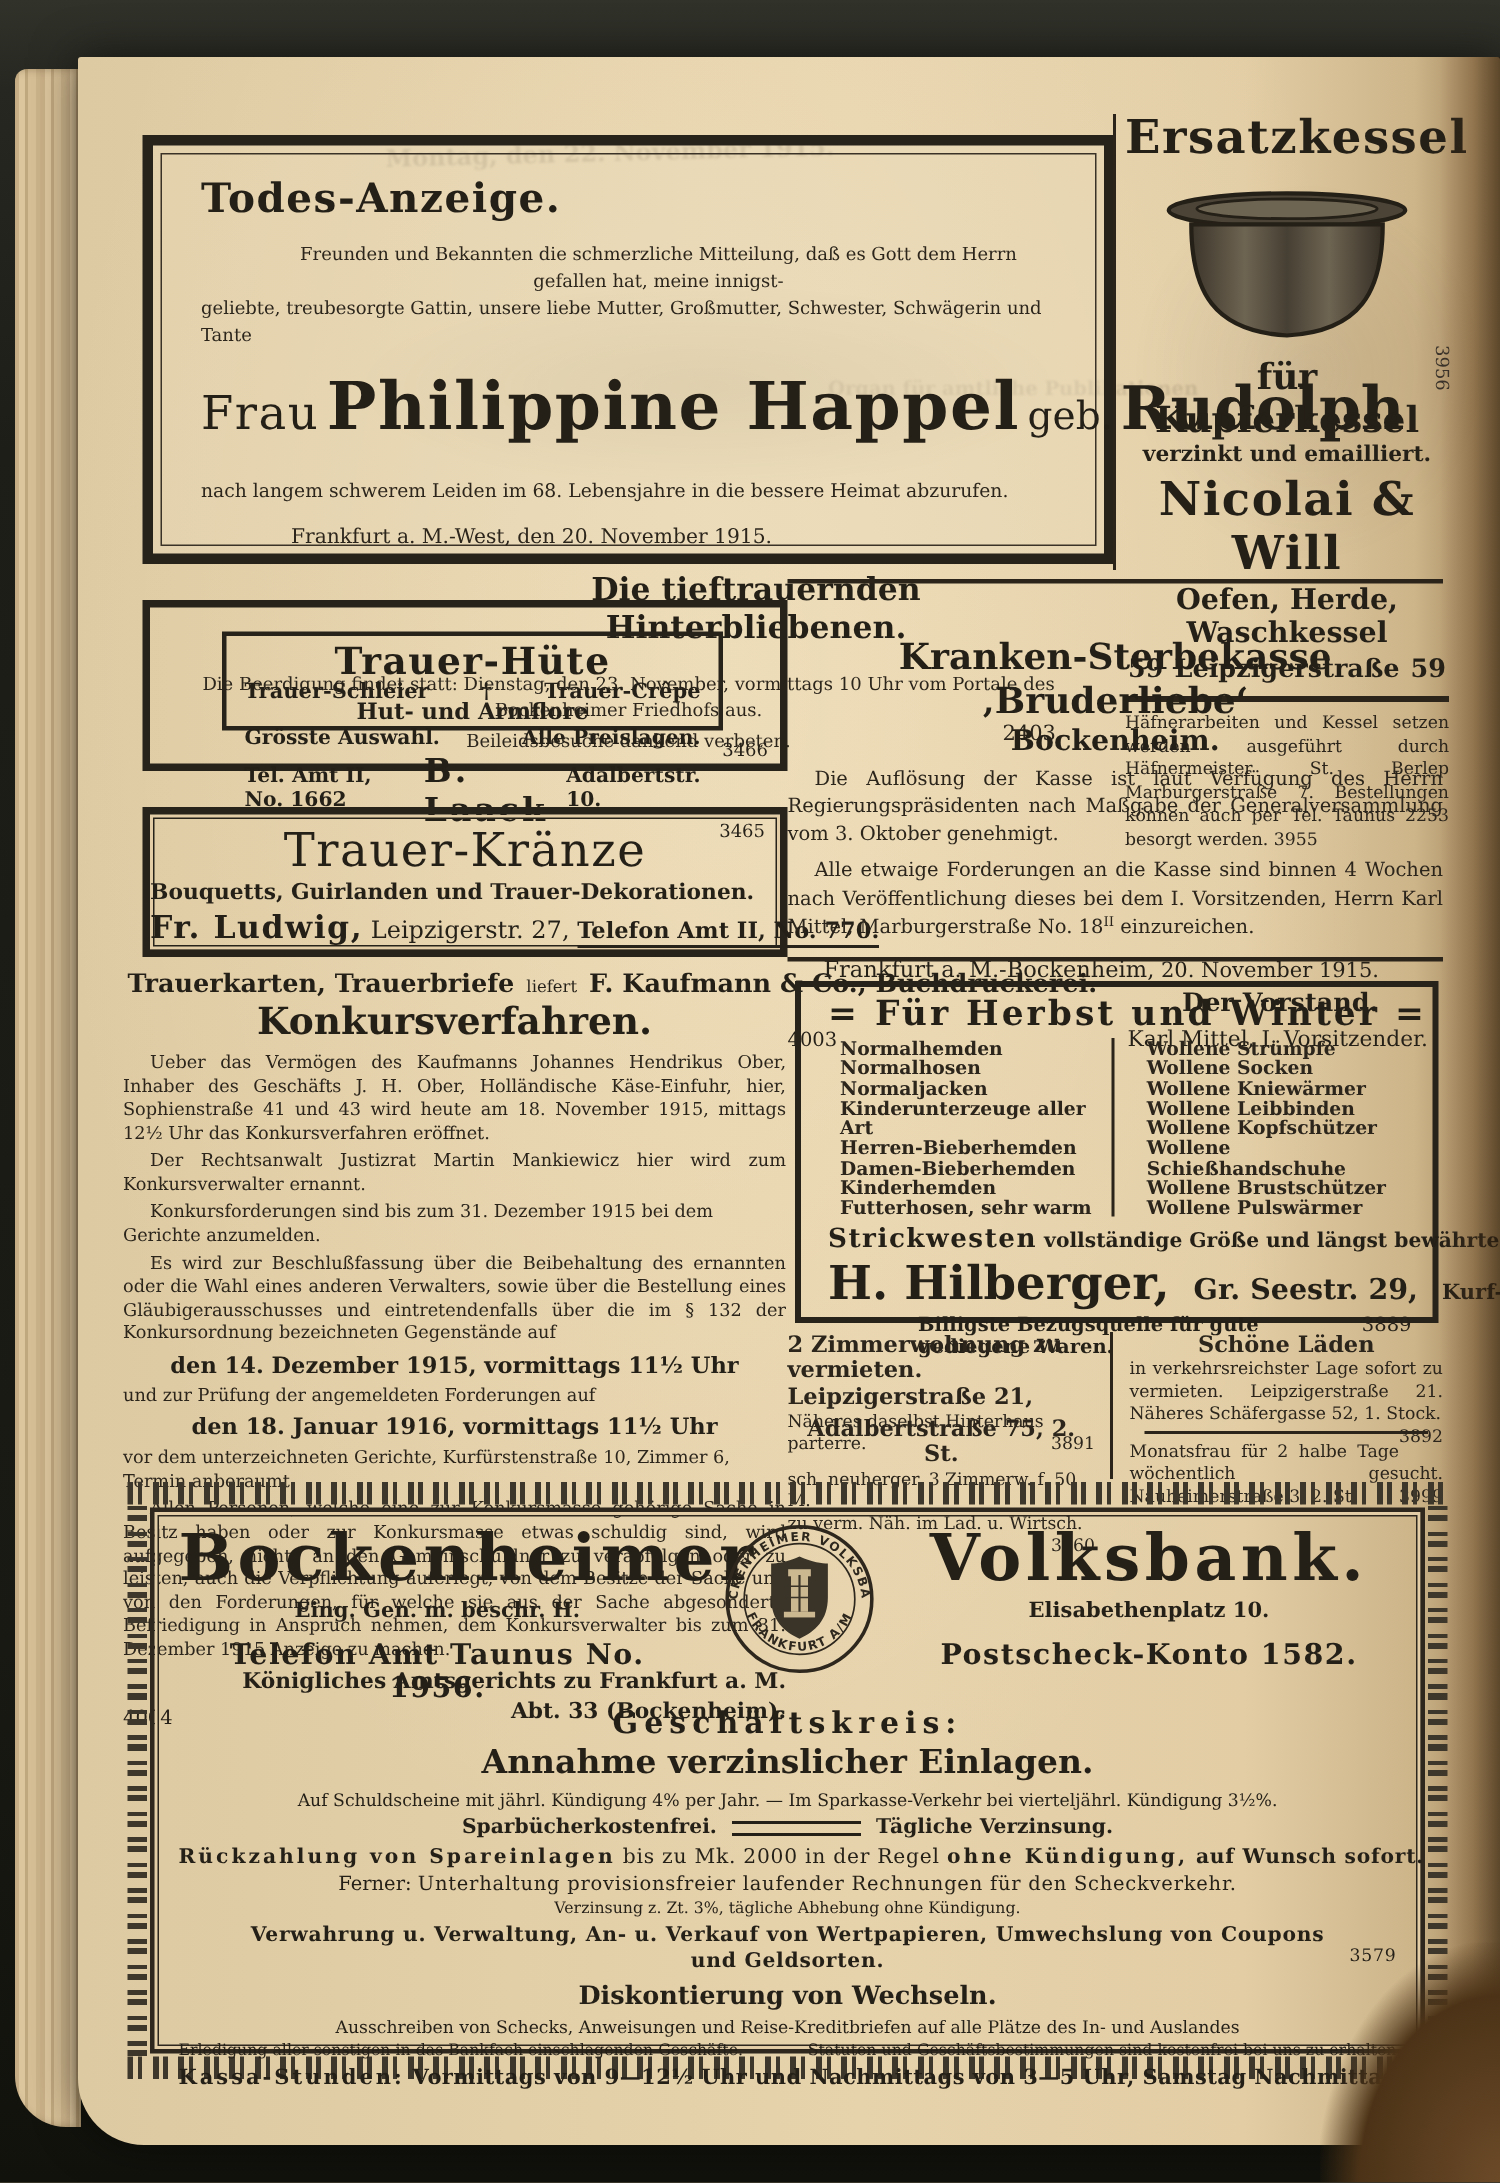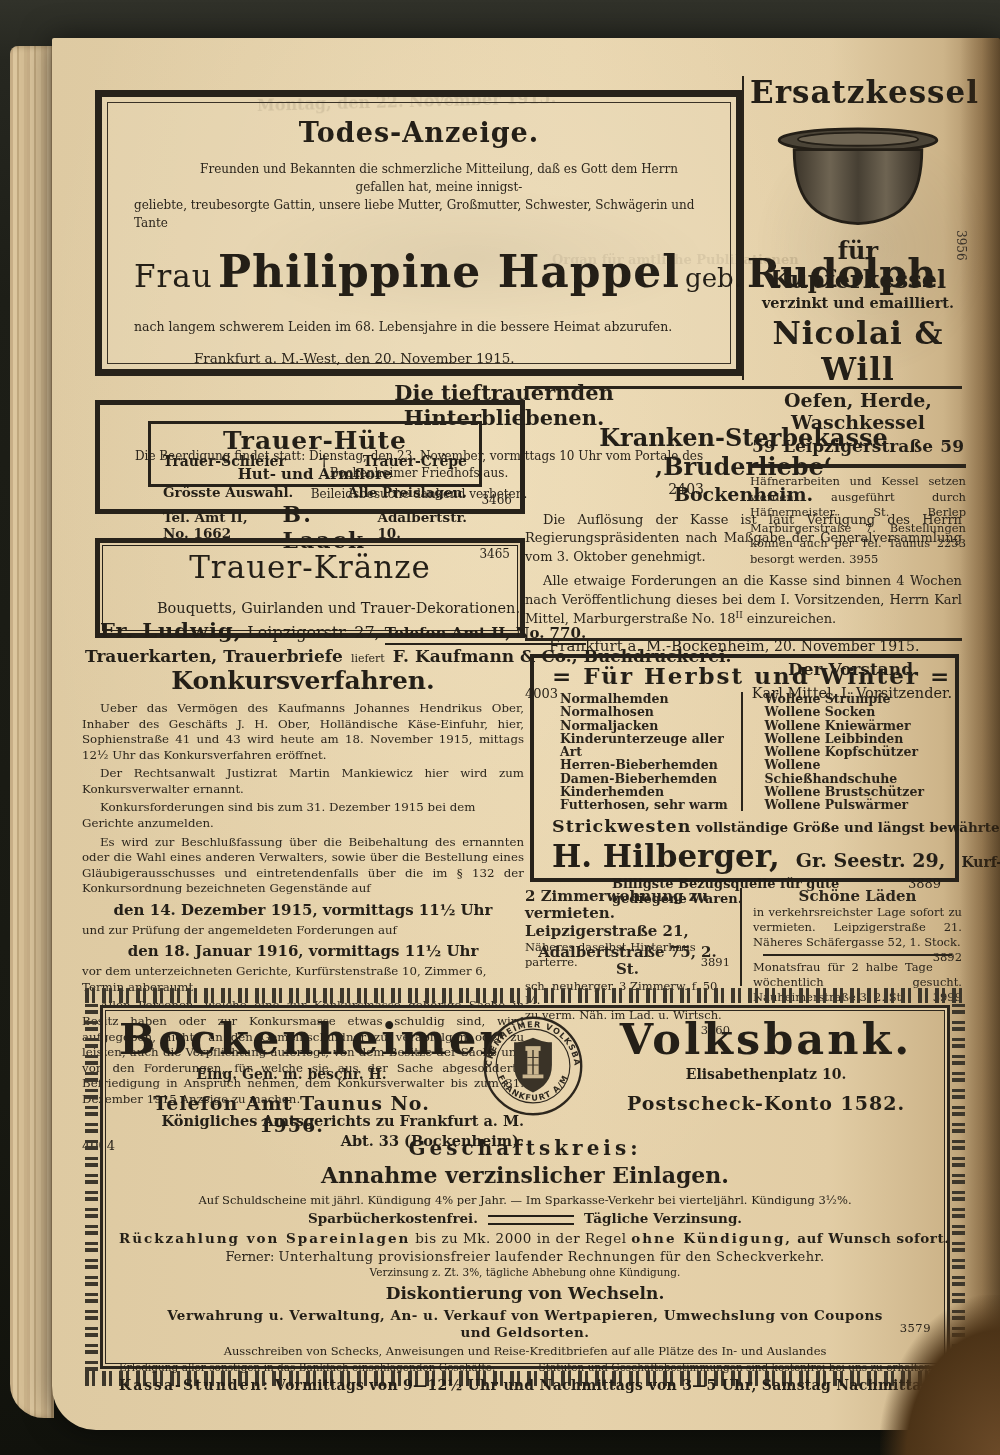--- a/index.html
+++ b/index.html
@@ -29,21 +29,21 @@
     background:radial-gradient(ellipse,#3a3024 0%,rgba(0,0,0,0) 70%);}
   
   .vrule{background:#2a241b;width:2px;}
   .hrule{background:#2a241b;height:3px;}
   .frak{font-family:"DejaVu Serif",serif;}
   .just{text-align:justify;}
   .b{font-weight:normal;}
   
   .death{border:7px solid #27221a;background:rgba(236,221,188,.35);}
   .death-inner{position:absolute;inset:5px;border:1px solid #3a3226;padding:10px 26px 6px 26px;}
-  .dn-title{text-align:center;font-weight:bold;font-size:27px;letter-spacing:1px;margin-top:4px;}
+  .dn-title{font-weight:bold;font-size:27px;letter-spacing:1px;margin-top:4px;}
   .dn-intro{font-size:12px;line-height:1.5;margin-top:12px;color:#2b251c;}
   .dn-intro .l1{text-align:center;padding-left:40px;}
   .dn-name{text-align:center;margin-top:14px;white-space:nowrap;}
   .dn-name .pre{font-size:31px;letter-spacing:1px;}
   .dn-name .main{font-size:44px;font-weight:bold;letter-spacing:1px;}
   .dn-name .geb{font-size:26px;}
   .dn-name .maiden{font-size:40px;font-weight:bold;}
   .dn-body{font-size:12.5px;margin-top:22px;color:#2b251c;}
   .dn-place{font-size:13.5px;margin-top:16px;padding-left:60px;color:#2b251c;}
   .dn-mourn{font-size:21px;font-weight:bold;text-align:center;padding-left:170px;margin-top:14px;}
@@ -67,21 +67,21 @@
   .hats-row{display:flex;justify-content:space-between;font-size:14px;font-weight:bold;margin-top:-2px;}
   .hats-center{text-align:center;font-size:15px;font-weight:bold;margin-top:-4px;}
   .hats-row2{display:flex;justify-content:space-between;font-size:13.5px;font-weight:bold;margin-top:1px;}
   .hats-row3{display:flex;justify-content:center;gap:8px;align-items:baseline;font-size:13.5px;font-weight:bold;margin-top:1px;}
   .hats-co{font-size:22px;letter-spacing:2px;}
   .hats-ref{position:absolute;right:8px;bottom:2px;font-size:12px;}
   
   .wreaths{border:5px solid #27221a;box-shadow:inset 0 0 0 2px #e2cda6, inset 0 0 0 3px #27221a;}
   .wr-ref{position:absolute;right:10px;top:4px;font-size:12px;}
   .wr-title{text-align:center;font-size:31px;letter-spacing:1px;margin-top:6px;}
-  .wr-sub{text-align:right;font-size:14.5px;font-weight:normal;margin-top:15px;}
+  .wr-sub{text-align:left;font-size:14.5px;font-weight:bold;margin-top:1px;}
   .wr-line{text-align:center;margin-top:2px;white-space:nowrap;}
   .wr-co{font-size:21px;font-weight:bold;letter-spacing:1px;}
   .wr-addr{font-size:16px;}
   .wr-tel{font-size:15px;font-weight:bold;border-bottom:2px solid #27221a;padding-bottom:1px;}
   
   .cards{display:flex;align-items:baseline;gap:8px;white-space:nowrap;}
   .cards .big{font-size:17px;font-weight:bold;}
   .cards .mid{font-size:11px;}
   
   .konk-title{text-align:center;font-size:25px;font-weight:bold;margin-bottom:6px;}
@@ -411,26 +411,26 @@
         <div class="vb-center vb-l2">
           <span>Sparbücherkostenfrei.</span><span class="eqbar"></span><span>Tägliche Verzinsung.</span>
         </div>
         <div class="vb-center vb-l3 frak">
           <span style="letter-spacing:2px;">Rückzahlung von Spareinlagen</span><span style="font-weight:normal;"> bis zu Mk. 2000 in der Regel </span><span style="letter-spacing:2px;">ohne Kündigung,</span><span> auf Wunsch sofort.</span>
         </div>
         <div class="vb-center vb-l4 frak">
           <span>Ferner: </span><span class="b">Unterhaltung provisionsfreier laufender Rechnungen für den Scheckverkehr.</span>
         </div>
         <div class="vb-center vb-l5 frak">Verzinsung z. Zt. 3%, tägliche Abhebung ohne Kündigung.</div>
-        <div class="vb-center vb-l6 frak">Diskontierung von Wechseln.</div>
         <div class="vb-center vb-l7 frak">
           <div>Verwahrung u. Verwaltung, An- u. Verkauf von Wertpapieren, Umwechslung von Coupons</div>
           <div>und Geldsorten.</div>
           <div class="vb-ref">3579</div>
         </div>
+        <div class="vb-center vb-l6 frak">Diskontierung von Wechseln.</div>
         <div class="vb-center vb-l8 frak">
           <span class="b">Ausschreiben von Schecks, Anweisungen und Reise-Kreditbriefen</span><span> auf alle Plätze des In- und Auslandes</span>
         </div>
         <div class="vb-l9 frak">
           <span>Erledigung aller sonstigen in das Bankfach einschlagenden Geschäfte.</span>
           <span>Statuten und Geschäftsbestimmungen sind kostenfrei bei uns zu erhalten</span>
         </div>
         <div class="vb-center vb-l10 frak">
           <span style="letter-spacing:2px;">Kassa-Stunden:</span><span> Vormittags von 9—12½ Uhr und Nachmittags von 3—5 Uhr, Samstag Nachmittags von 2—3 Uhr.</span>
         </div>

